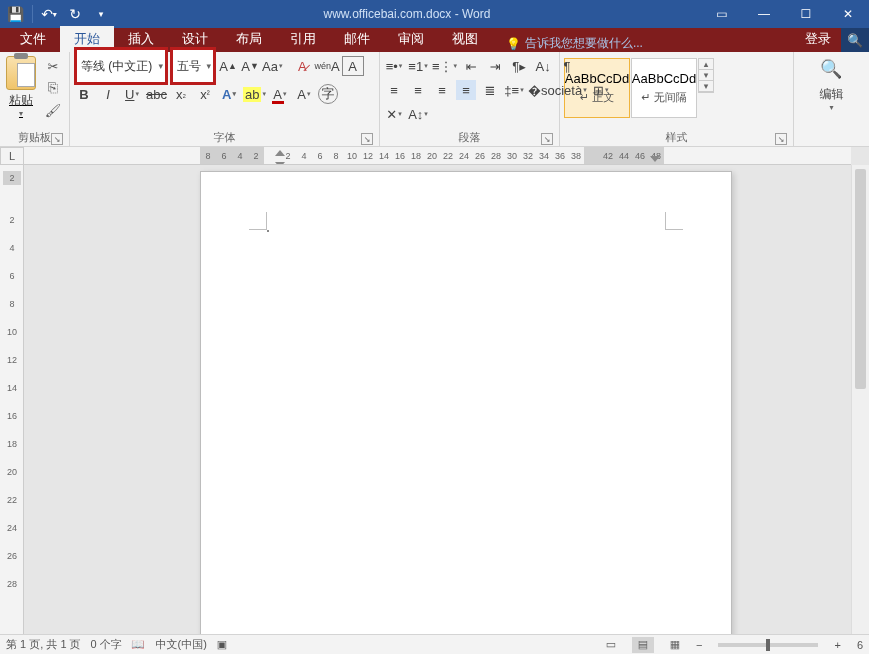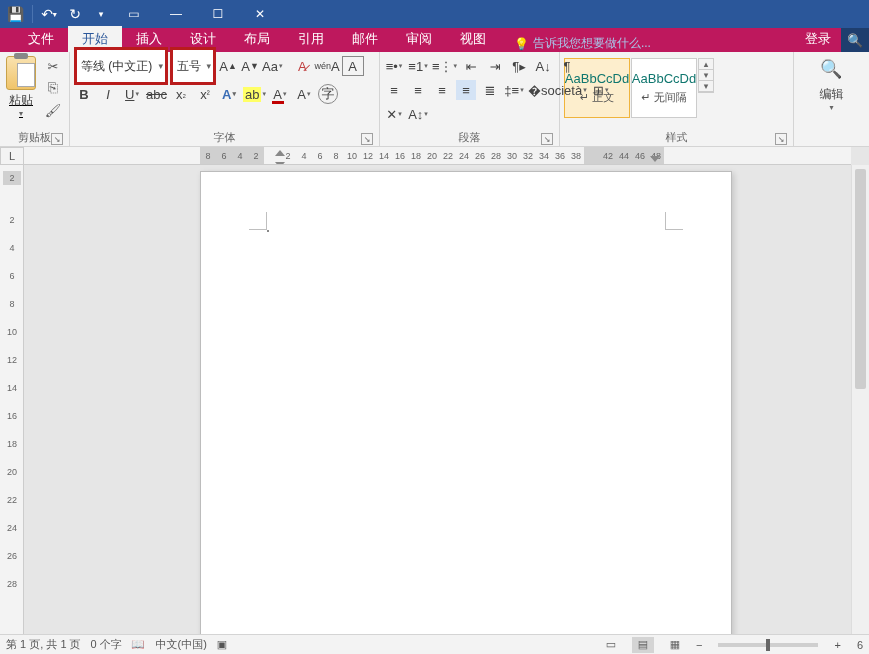--- a/index.html
+++ b/index.html
@@ -8,21 +8,21 @@
 
 .titlebar { height:28px; background:#2b579a; display:flex; align-items:center; color:#fff; }
 .qat { display:flex; align-items:center; gap:2px; padding-left:4px; }
 .qat-btn { width:24px; height:24px; display:flex; align-items:center; justify-content:center; color:#fff; font-size:14px; }
 .qat-sep { width:1px; height:18px; background:#4a73b0; margin:0 2px; }
 .title-text { flex:1; text-align:center; font-size:12px; color:#cfe0f5; }
 .win-ctrl { display:flex; }
 .win-btn { width:42px; height:28px; display:flex; align-items:center; justify-content:center; color:#fff; font-size:12px; }
 
 
-.tabs { height:24px; background:#be185d; display:flex; align-items:flex-end; padding-left:14px; color:#fff; font-size:13px; }
+.tabs { height:24px; background:#7f1d1d; display:flex; align-items:flex-end; padding-left:6px; color:#fff; font-size:13px; }
 .tab { padding:4px 14px; cursor:pointer; }
 .tab.active { background:#f3f3f3; color:#2b579a; }
 .tell-me { margin-left:14px; color:#a9c4e8; font-size:12px; display:flex; align-items:center; gap:4px; }
 .login { margin-left:auto; padding:4px 10px; color:#fff; }
 .search-head { width:28px; height:24px; background:#1e3e6e; display:flex; align-items:center; justify-content:center; }
 
 
 .ribbon { height:95px; background:#f3f3f3; border-bottom:1px solid #d4d4d4; display:flex; }
 .group { border-right:1px solid #d4d4d4; display:flex; flex-direction:column; padding:2px 4px 0 4px; }
 .group-body { flex:1; display:flex; align-items:flex-start; }
@@ -49,21 +49,21 @@
 .color-bar { position:absolute; bottom:0; left:2px; right:6px; height:3px; }
 
 
 .para-col { display:flex; flex-direction:column; gap:4px; }
 .para-row { display:flex; gap:4px; }
 
 
 .styles-body { display:flex; }
 .style-item { width:66px; height:60px; border:1px solid #ccc; background:#fff; margin-right:1px; display:flex; flex-direction:column; align-items:center; justify-content:center; padding:2px; }
 .style-item.sel { border:1px solid #f0b43c; background:#fdeecd; }
-.style-prev { font-size:13px; color:#0f766e; }
+.style-prev { font-size:13px; color:#000000; }
 .style-name { font-size:11px; color:#555; margin-top:4px; }
 .style-big .style-prev { font-size:22px; font-weight:bold; }
 .style-nav { width:16px; display:flex; flex-direction:column; border:1px solid #ccc; }
 .style-nav div { flex:1; display:flex; align-items:center; justify-content:center; font-size:9px; color:#666; border-bottom:1px solid #ccc; }
 
 
 .edit-body { display:flex; flex-direction:column; align-items:center; padding:4px 8px; }
 .find-icon { font-size:18px; }
 
 
@@ -103,20 +103,21 @@
 <body>
 
 <div class="titlebar">
   <div class="qat">
     <div class="qat-btn">💾</div>
     <div class="qat-sep"></div>
     <div class="qat-btn">↶<span style="font-size:8px">▾</span></div>
     <div class="qat-btn">↻</div>
     <div class="qat-btn" style="font-size:9px">▾</div>
   </div>
+  <div class="title-text">www.officebai.com.docx - Word</div>
   <div class="win-ctrl">
     <div class="win-btn">▭</div>
     <div class="win-btn">—</div>
     <div class="win-btn">☐</div>
     <div class="win-btn">✕</div>
   </div>
 </div>
 
 <div class="tabs">
   <div class="tab">文件</div>

